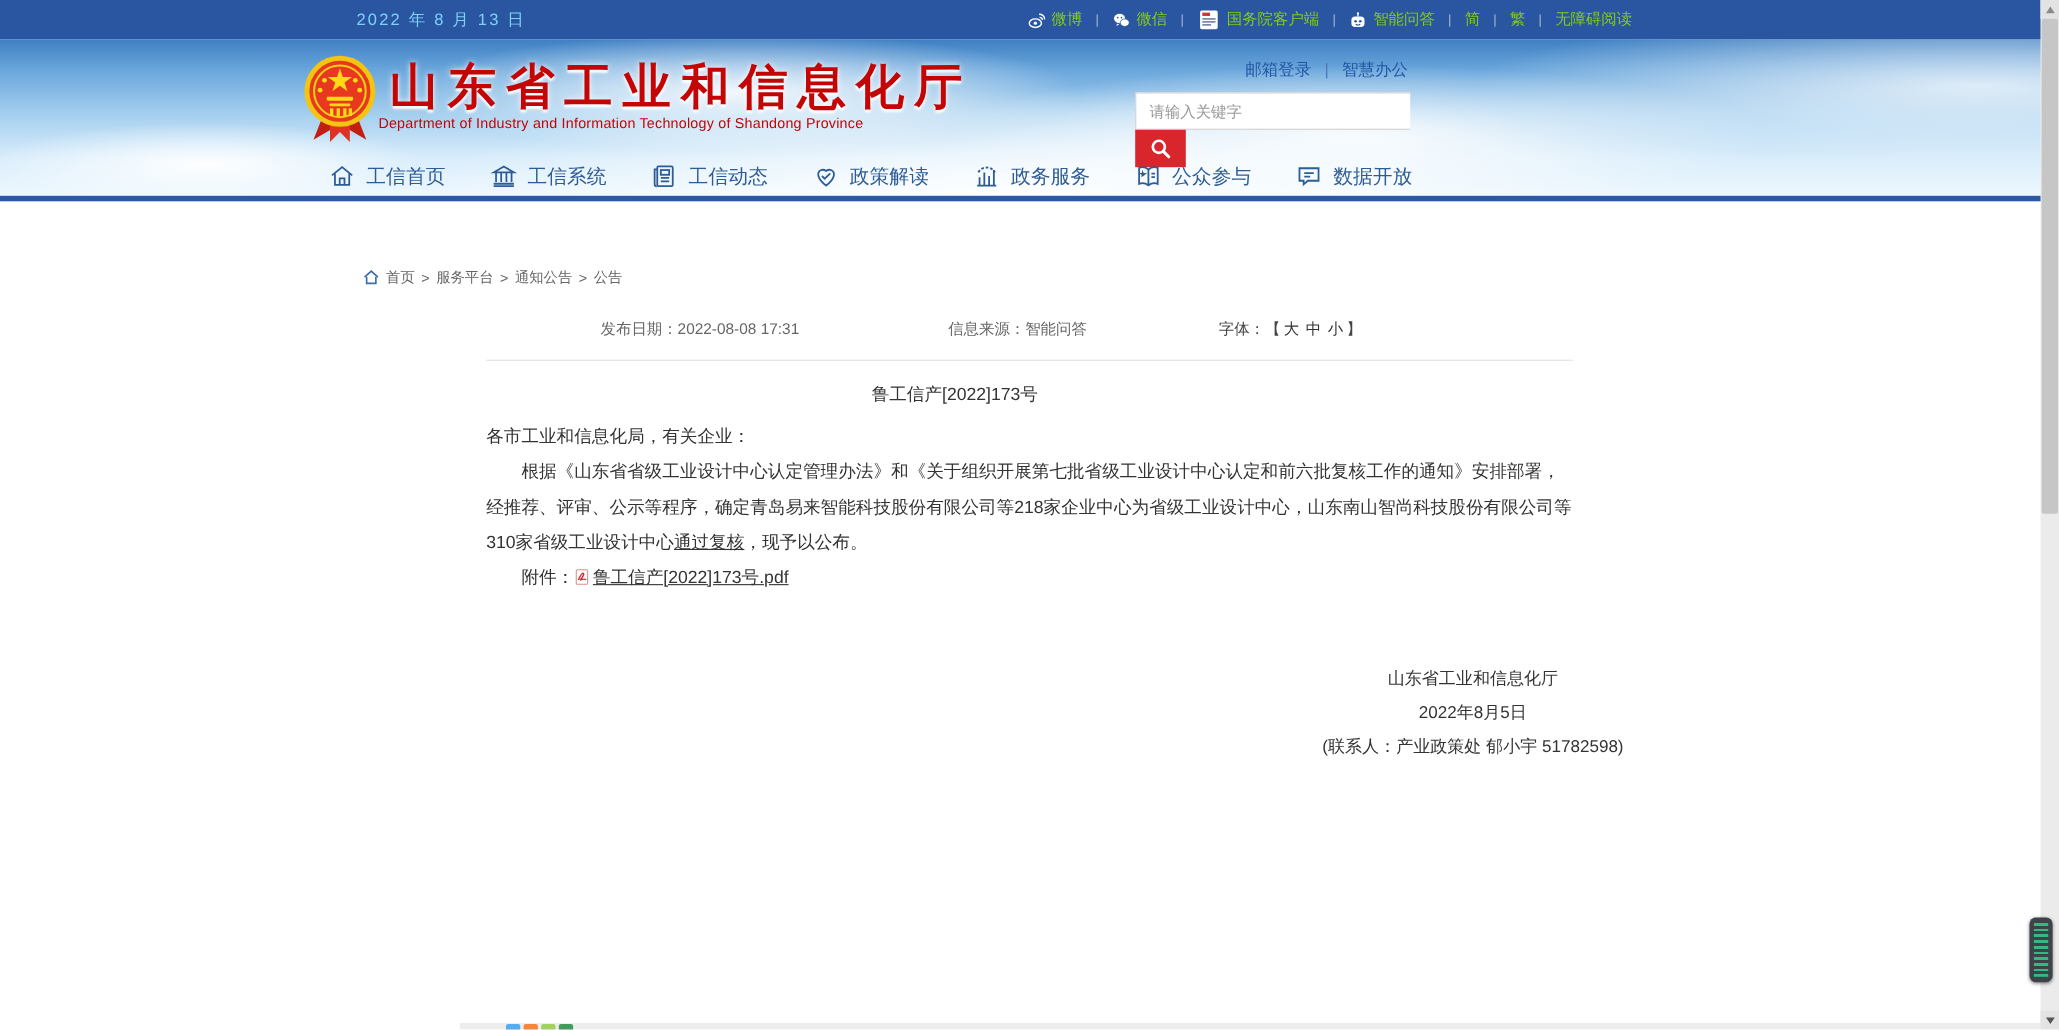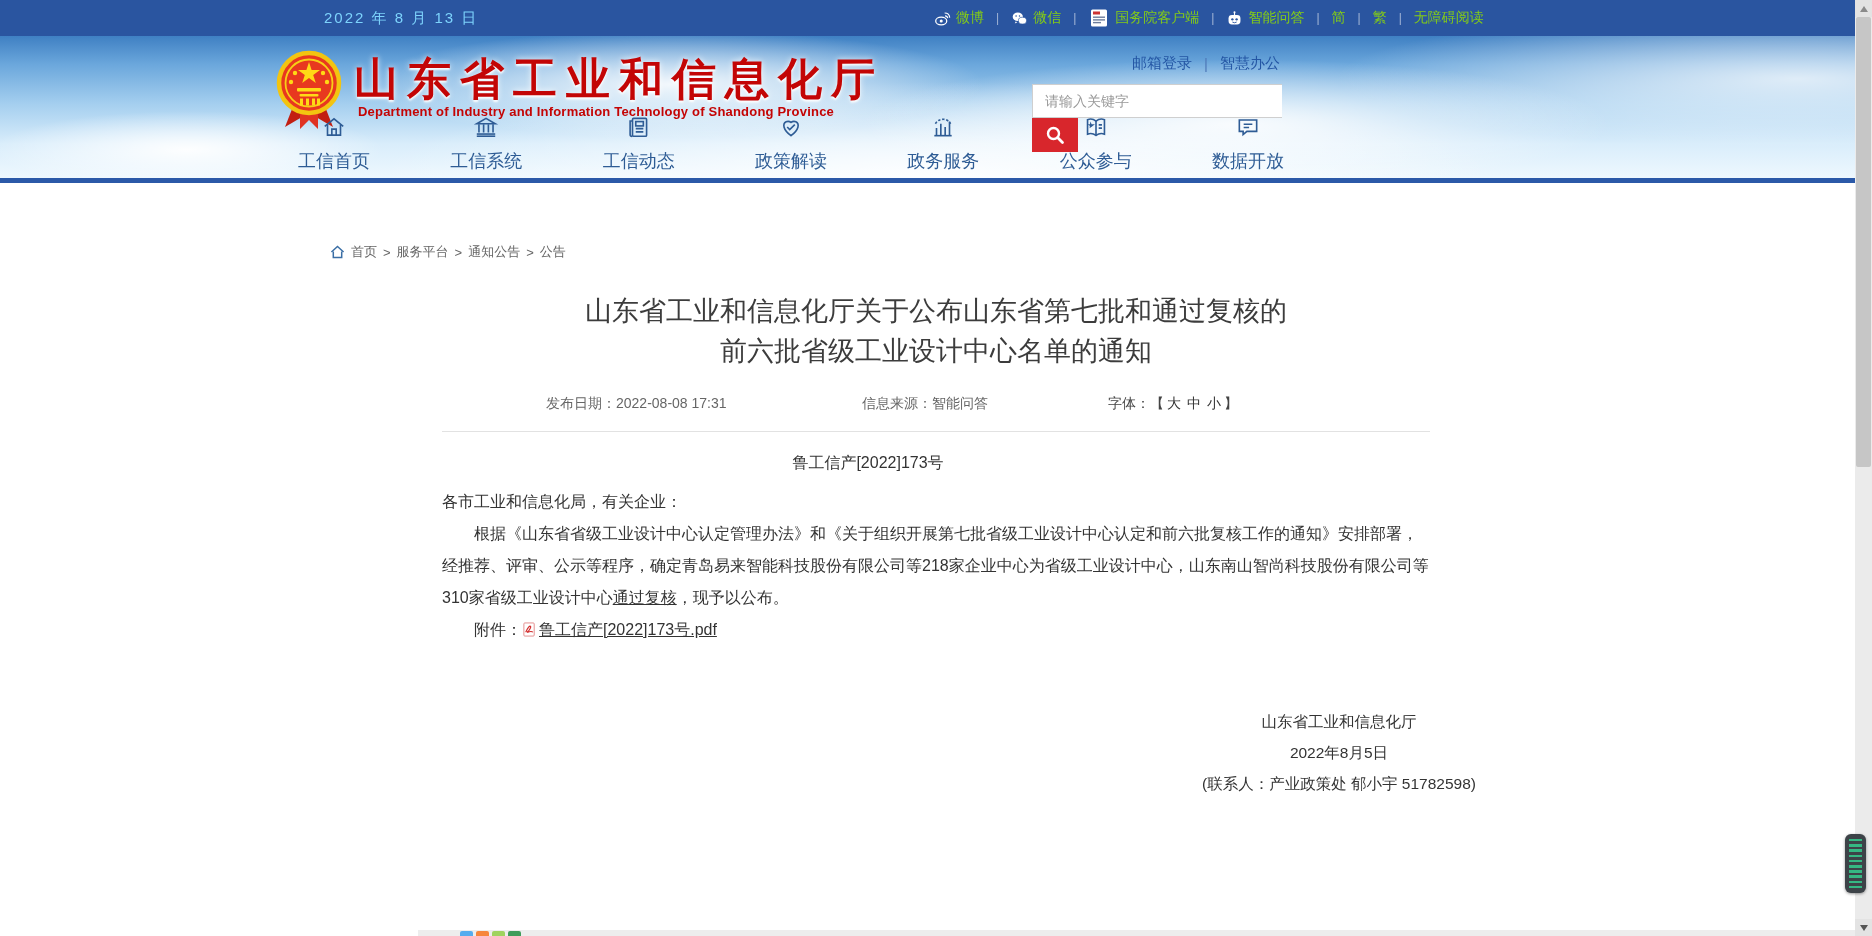--- a/index.html
+++ b/index.html
@@ -28,37 +28,37 @@
       radial-gradient(ellipse 520px 90px at 66% 62%, rgba(255,255,255,.88), rgba(255,255,255,0) 72%),
       radial-gradient(ellipse 640px 95px at 96% 30%, rgba(255,255,255,.75), rgba(255,255,255,0) 72%),
       radial-gradient(ellipse 700px 120px at 50% 100%, rgba(255,255,255,.9), rgba(255,255,255,0) 80%),
       linear-gradient(180deg, #3f80c3 0%, #6ba7dc 20%, #a5cfef 48%, #d9edfb 76%, #eef8fe 100%);
   }
   .header-inner { position:relative; width:1030px; margin-left:262px; height:100%; }
   .emblem { position:absolute; left:10px; top:14px; width:74px; height:82px; }
   .site-title { position:absolute; left:92px; top:14px; font-family:"Liberation Serif", serif;
                 font-size:44px; font-weight:bold; color:#c30505; letter-spacing:9px; white-space:nowrap;
                 text-shadow:0 2px 2px rgba(255,255,255,.9), 0 0 6px rgba(255,255,255,.8); }
-  .site-sub { position:absolute; left:96px; top:68px; font-size:13px; font-weight:bold; color:#c40404;
+  .site-sub { position:absolute; left:82px; top:68px; font-size:13px; font-weight:normal; color:#c40404;
               letter-spacing:.2px; white-space:nowrap; }
   .quick-links { position:absolute; right:12px; top:18px; display:flex; align-items:center; gap:12px;
                  font-size:15px; color:#2456a4; }
   .quick-links a { color:#2456a4; text-decoration:none; cursor:pointer; }
   .ql-sep { color:#4e79b8; }
   .searchbox { position:absolute; right:10px; top:48px; display:flex;flex-direction:column; }
   .searchbox input { width:250px; height:34px; border:1px solid #cfcfcf; border-right:none; background:#fff;
                      font-size:14px; padding:0 12px; color:#333; outline:none; }
   .searchbox input::placeholder { color:#999; }
   .search-btn { width:46px; height:34px; background:#d8262c; border:none; cursor:pointer;
                 display:flex; align-items:center; justify-content:center; }
 
   
   .nav { position:absolute; left:36px; right:8px; bottom:5px; display:flex; justify-content:space-between; }
   .nav a { display:flex; align-items:center; gap:9px; text-decoration:none; color:#2e5c95;
-           font-size:18px; cursor:pointer; white-space:nowrap;flex-direction:column; }
+           font-size:18px; cursor:pointer; white-space:nowrap; }
   .nav svg { width:26px; height:26px; stroke:#2e5c95; fill:none; stroke-width:1.5; }
 
   
   .breadcrumb { margin:60px 0 0 330px; display:flex; align-items:center; gap:6px;
                 font-size:13px; color:#666; }
   .breadcrumb a { color:#666; text-decoration:none; cursor:pointer; }
   .bc-sep { color:#666; }
 
   
   .article { width:988px; margin:30px auto 0; position:relative; color:#333; }
@@ -281,24 +281,20 @@
   <a>首页</a>
   <span class="bc-sep">&gt;</span>
   <a>服务平台</a>
   <span class="bc-sep">&gt;</span>
   <a>通知公告</a>
   <span class="bc-sep">&gt;</span>
   <a>公告</a>
 </div>
 
 <div class="article">
-  <div class="a-title">
-    <div>山东省工业和信息化厅关于公布山东省第七批和通过复核的</div>
-    <div>前六批省级工业设计中心名单的通知</div>
-  </div>
 
   <div class="a-meta">
     <span class="m-pub">
       <span>发布日期：</span><span>2022-08-08 17:31</span>
     </span>
     <span class="m-src">
       <span>信息来源：</span><span>智能问答</span>
     </span>
     <span class="m-font">
       <span>字体：</span><span>【</span><b>大</b><b>中</b><b>小</b><span>】</span>

